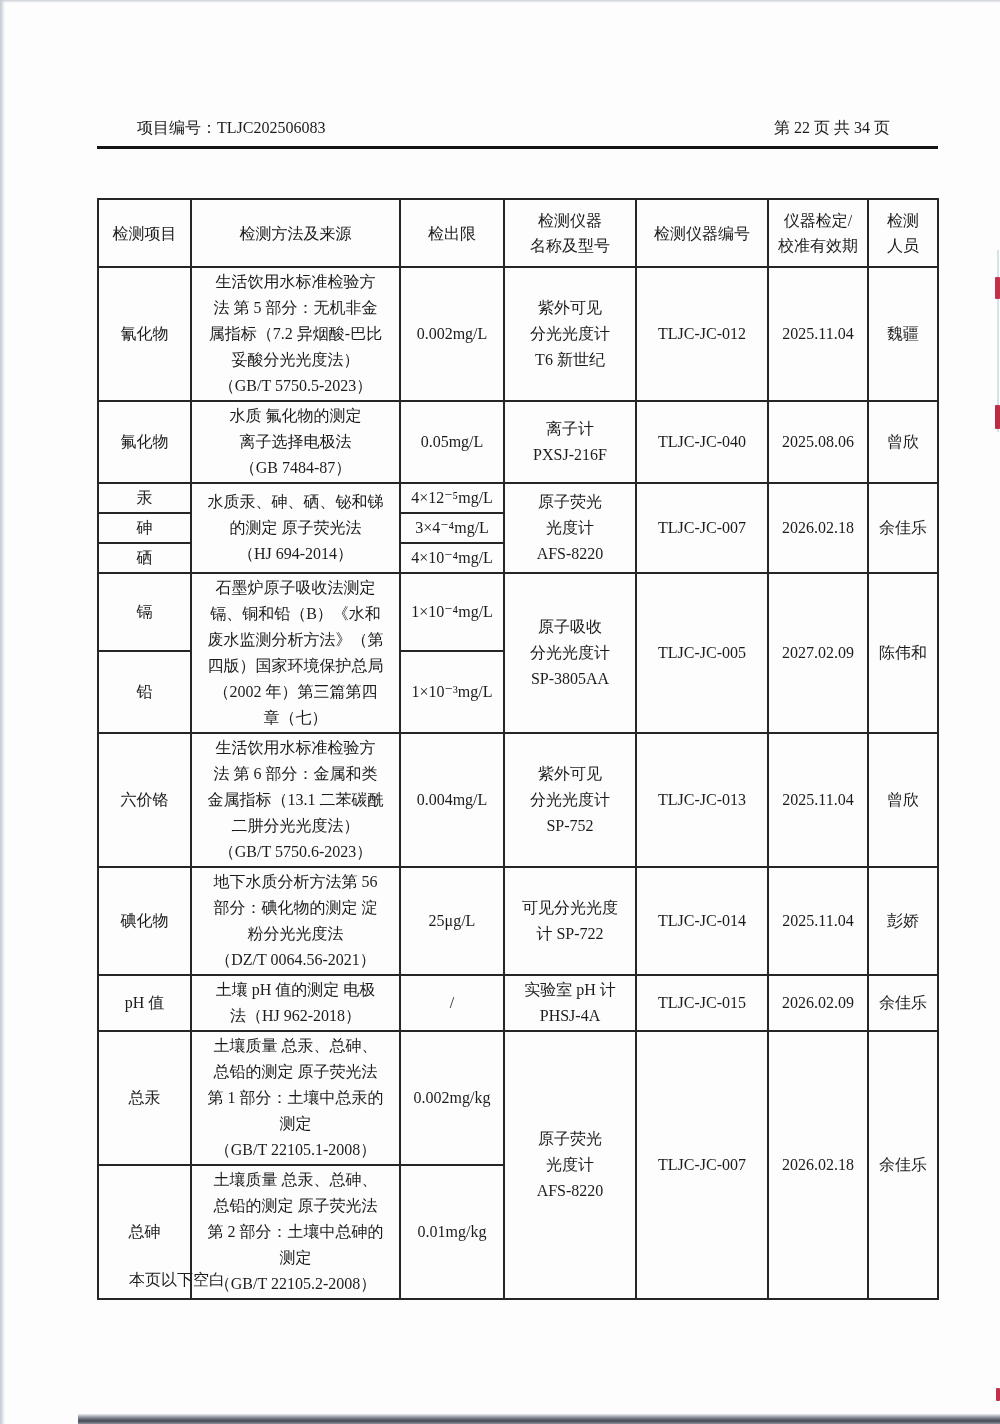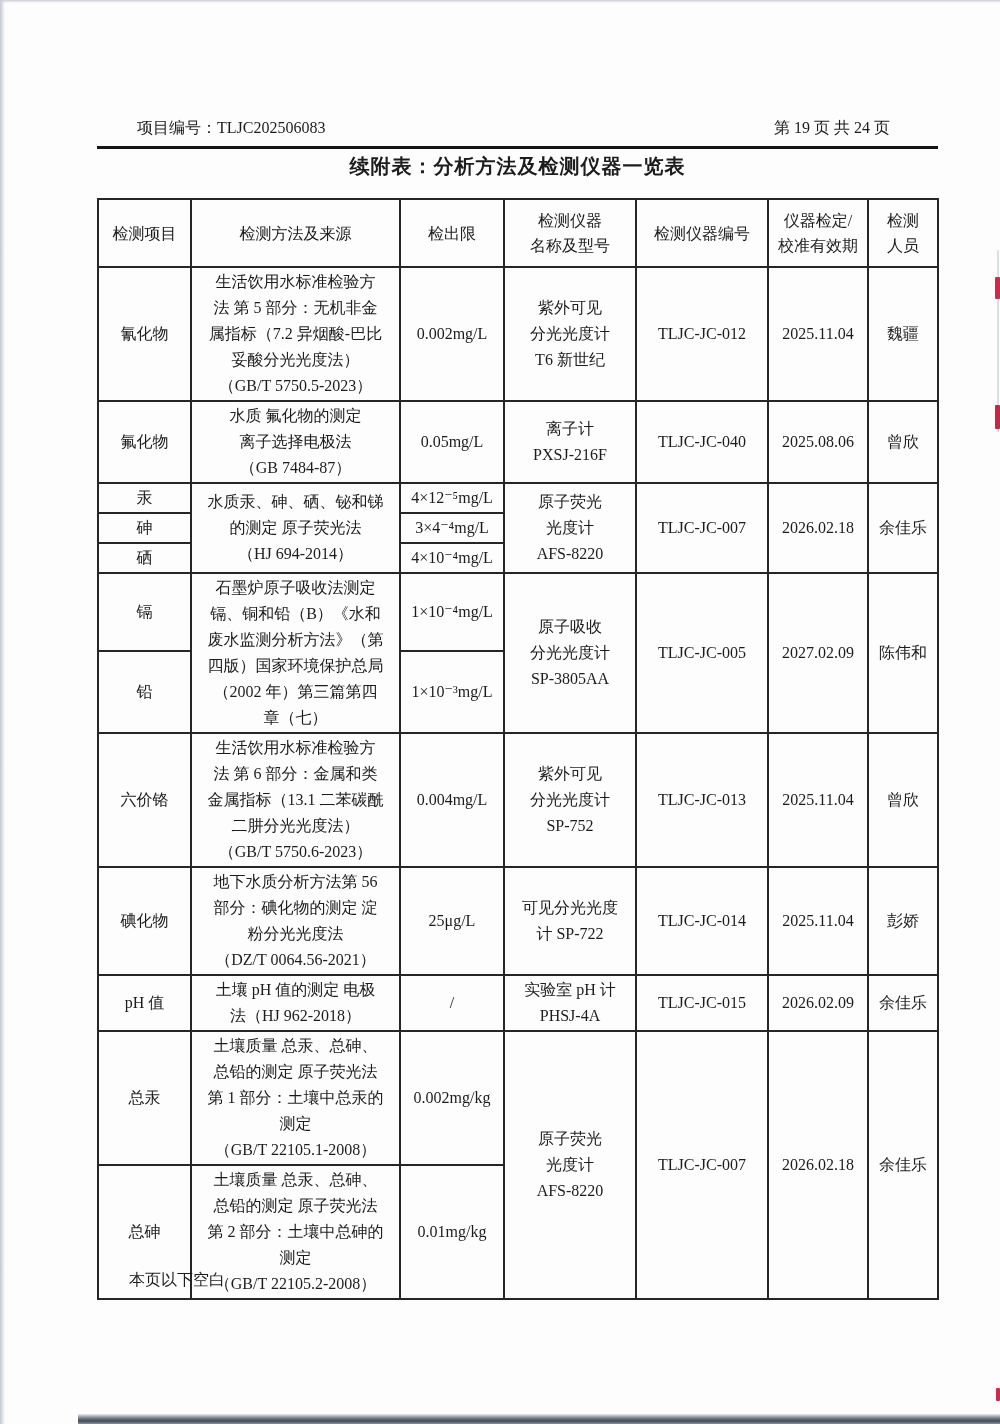--- a/index.html
+++ b/index.html
@@ -62,24 +62,23 @@
   <div class="edge-left"></div>
   <div class="edge-top"></div>
   <div class="edge-bottom"></div>
   <div class="edge-right-tint"></div>
   <div class="red-mark mark-a"></div>
   <div class="red-mark mark-b"></div>
   <div class="red-mark mark-c"></div>
 
   <div class="doc-header">
     <span>项目编号：TLJC202506083</span>
-    <span>第 19 页 共 24 页</span>
+    <span>第 22 页 共 34 页</span>
   </div>
   <div class="header-rule"></div>
-  <div class="doc-title">续附表：分析方法及检测仪器一览表</div>
 
   <table class="inst">
     <colgroup>
       <col style="width:93px">
         <col style="width:209px">
         <col style="width:104px">
       <col style="width:132px">
         <col style="width:132px">
         <col style="width:100px">
       <col style="width:70px">

